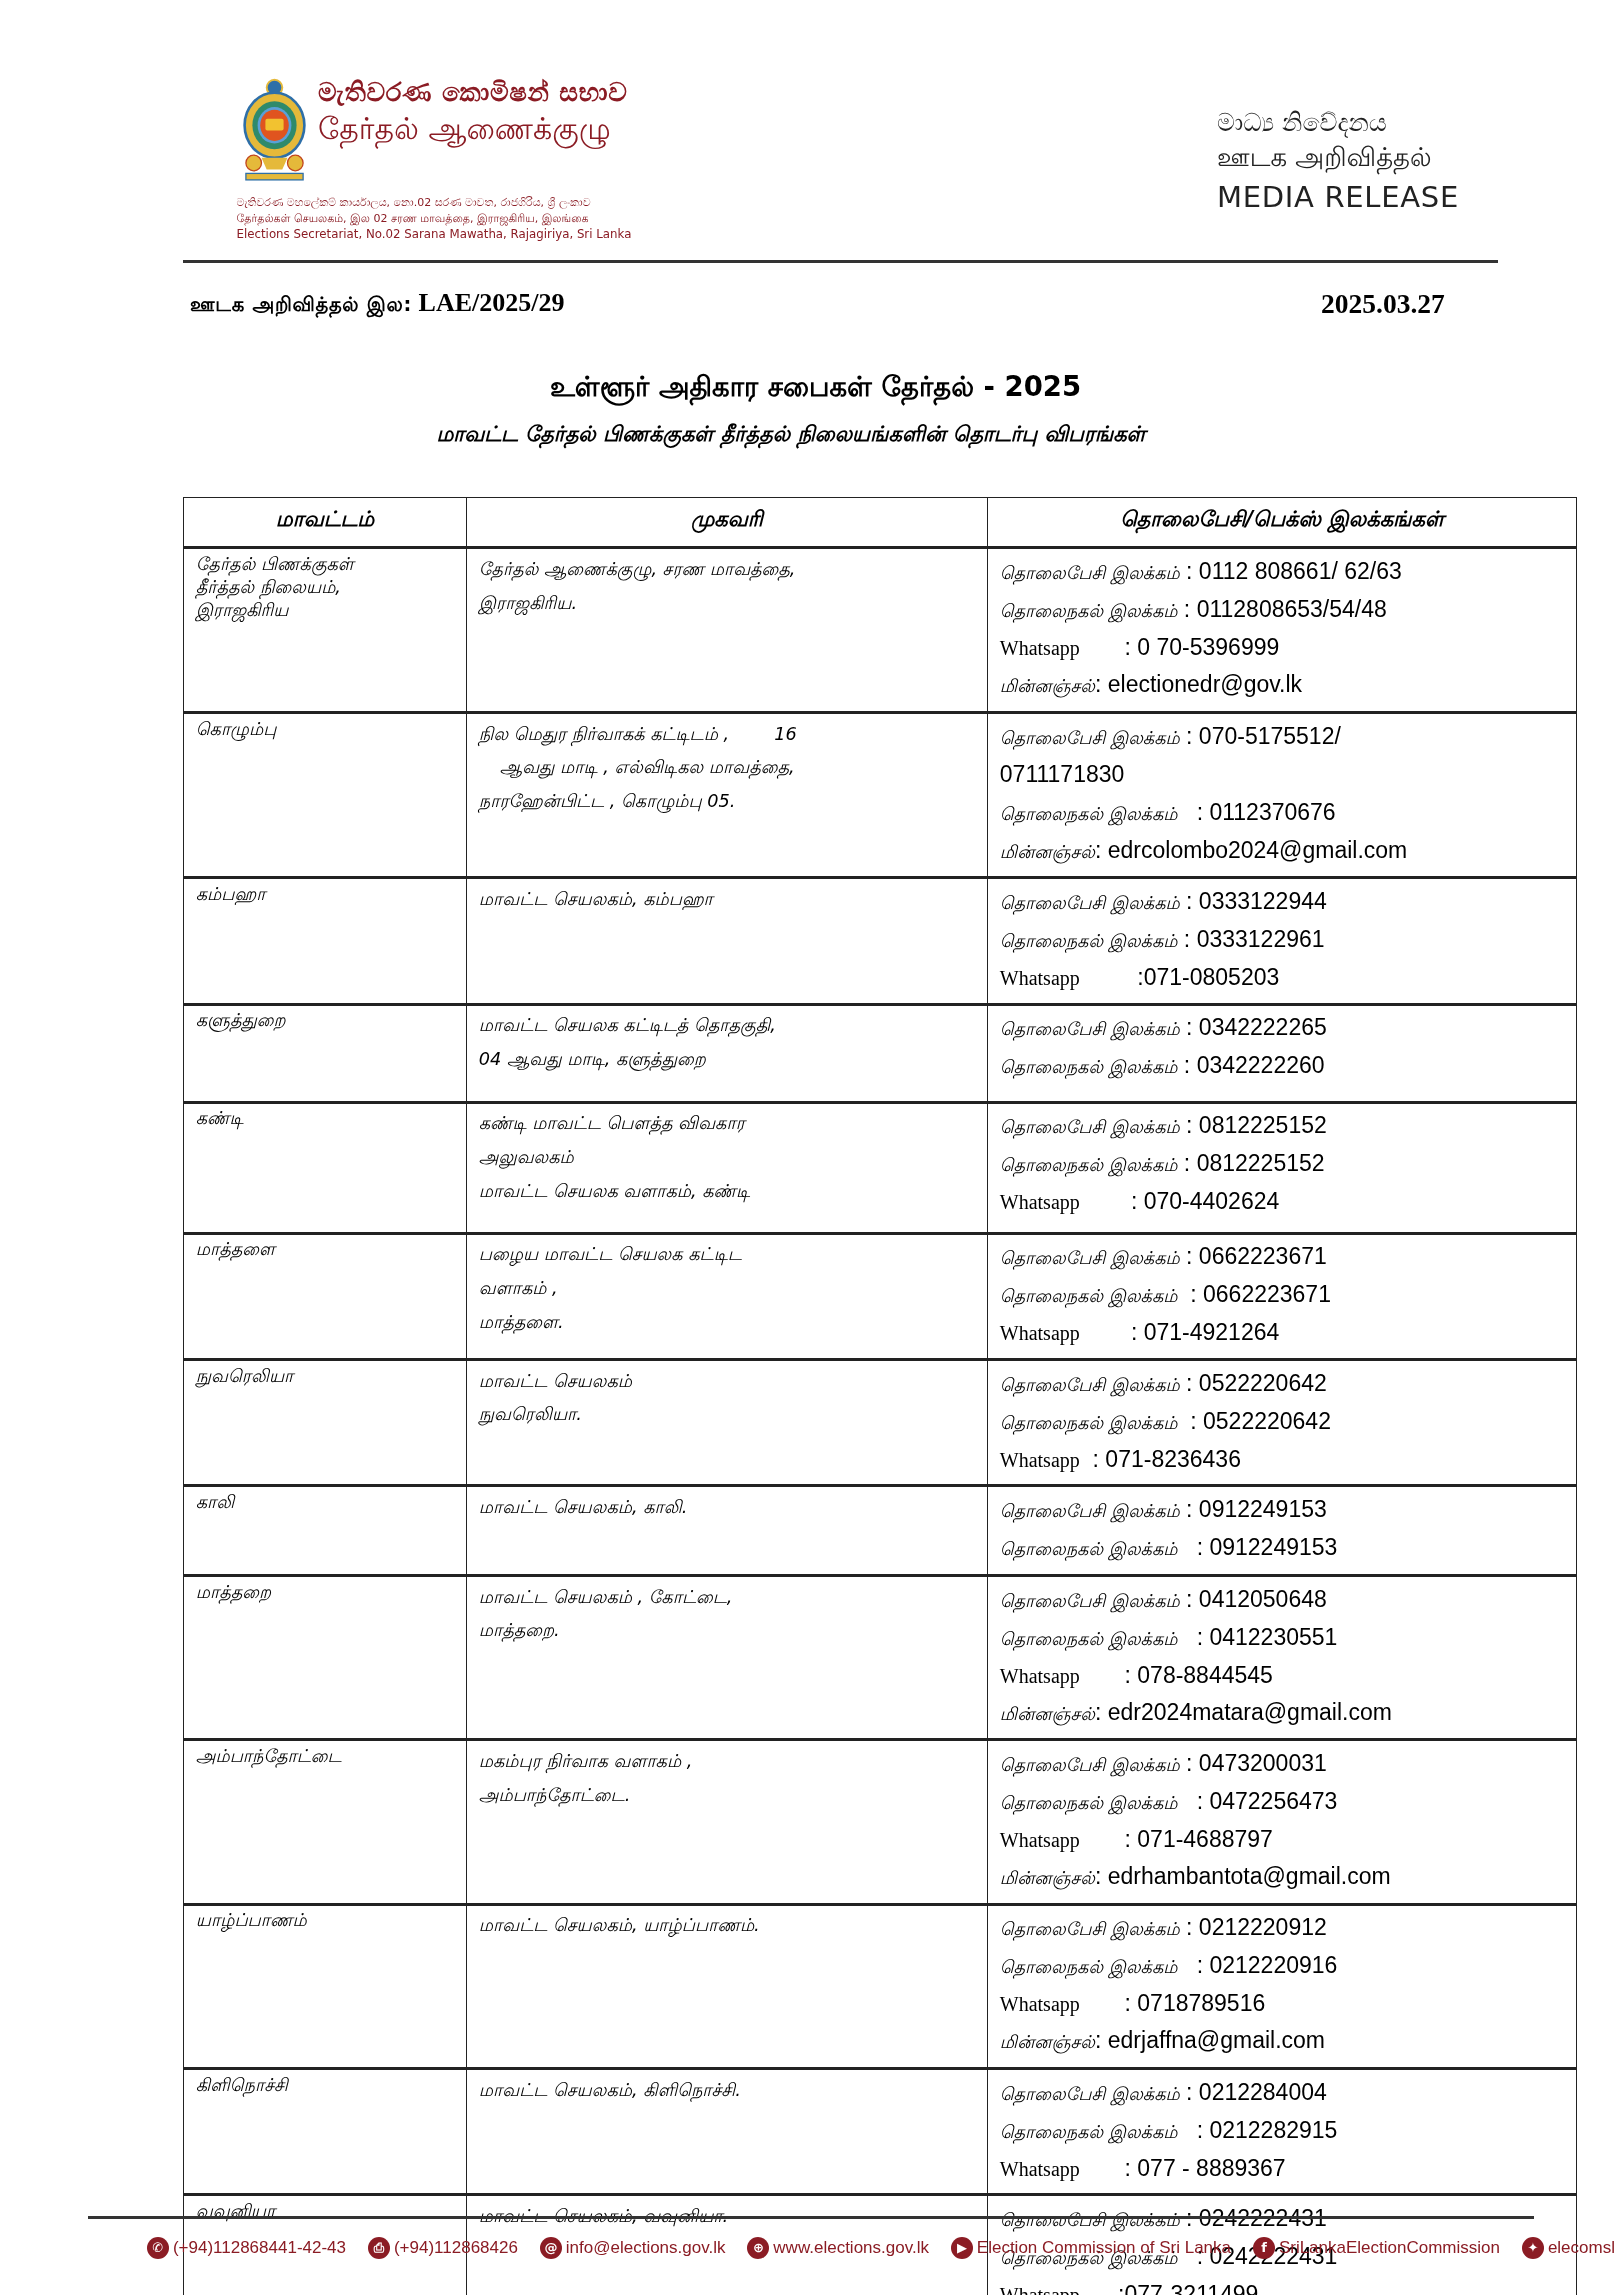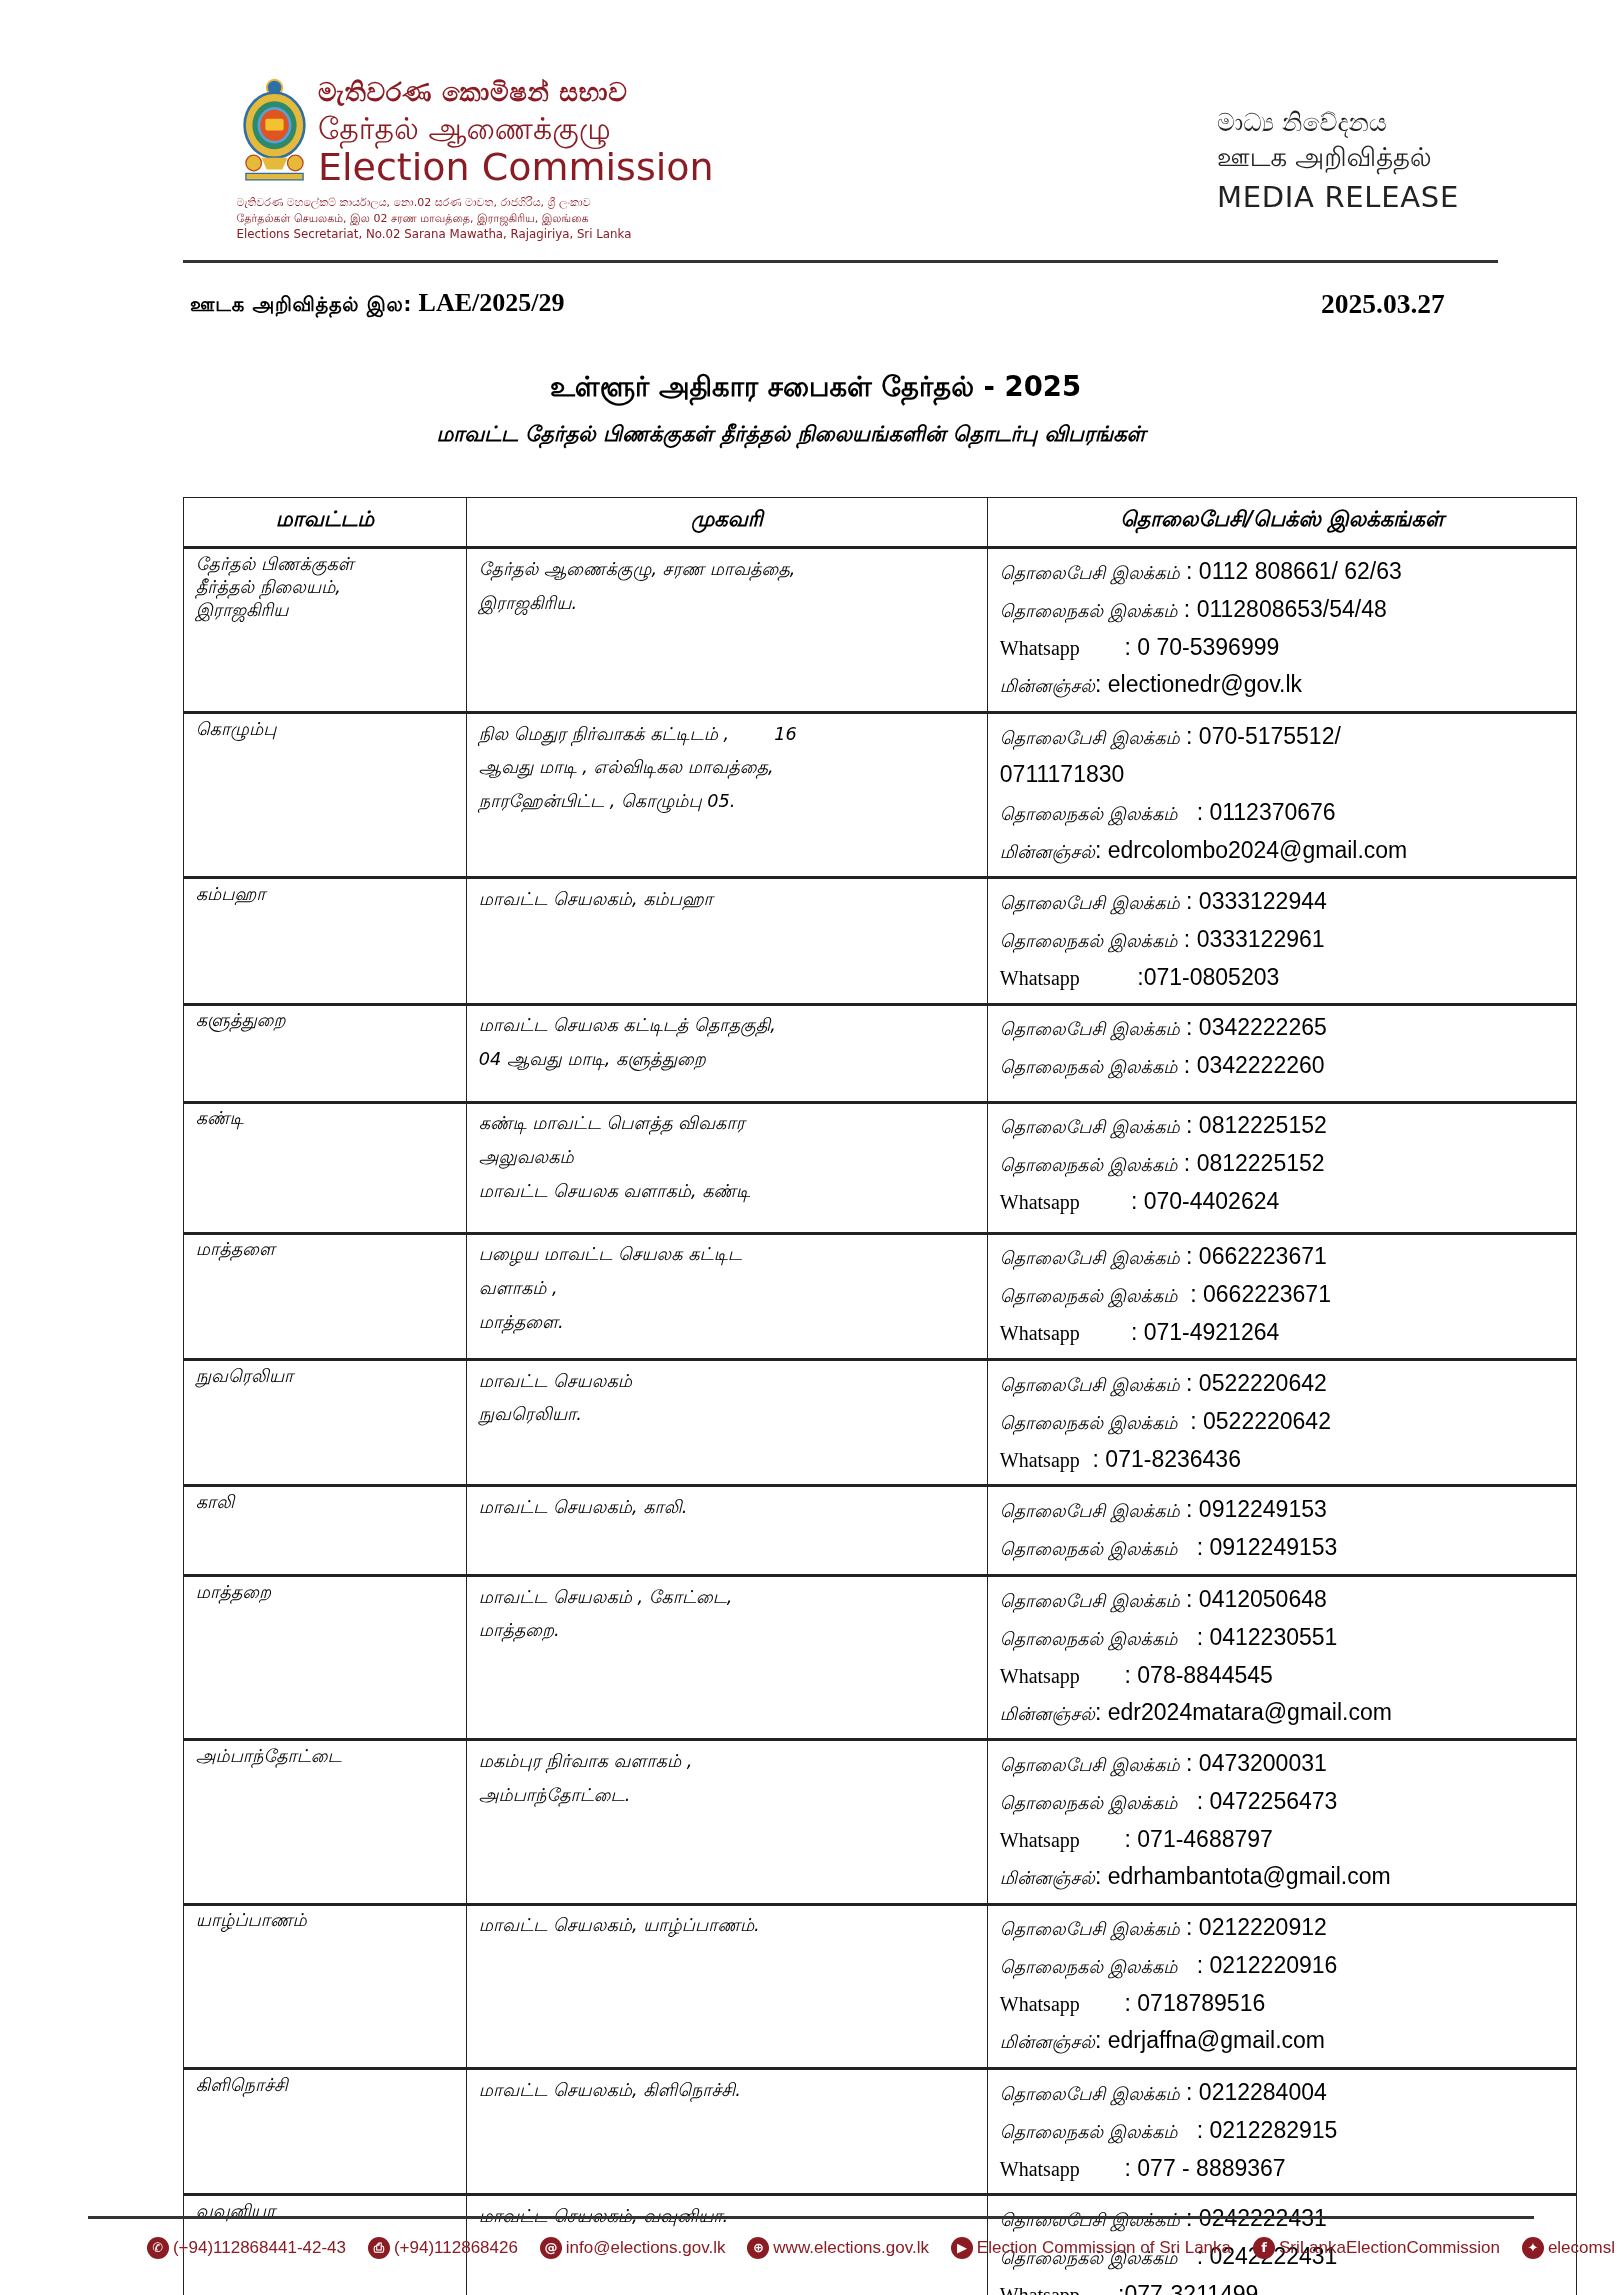--- a/index.html
+++ b/index.html
@@ -67,21 +67,20 @@
     <ellipse cx="50" cy="72" rx="26" ry="28" fill="#5aa0d8"></ellipse>
     <ellipse cx="50" cy="72" rx="22" ry="24" fill="#e0541f"></ellipse>
     <rect x="36" y="62" width="28" height="18" rx="3" fill="#f2c230"></rect>
     <circle cx="18" cy="130" r="12" fill="#e5b93a" stroke="#c2461c" stroke-width="2"></circle>
     <circle cx="82" cy="130" r="12" fill="#e5b93a" stroke="#c2461c" stroke-width="2"></circle>
     <path d="M30 122 L70 122 L62 140 L38 140 Z" fill="#e5b93a"></path>
     <rect x="6" y="146" width="88" height="10" fill="#e5b93a" stroke="#2e6fa8" stroke-width="2"></rect>
   </svg>
   <div id="brand-si" class="brand-line">මැතිවරණ කොමිෂන් සභාව</div>
   <div id="brand-ta" class="brand-line">தேர்தல் ஆணைக்குழு</div>
-  <div id="brand-en" class="brand-line">Election Commission</div>
   <div id="addr-si" class="addr-line">මැතිවරණ මහලේකම් කාර්යාලය, නො.02 සරණ මාවත, රාජගිරිය, ශ්‍රී ලංකාව</div>
   <div id="addr-ta" class="addr-line">தேர்தல்கள் செயலகம், இல 02 சரண மாவத்தை, இராஜகிரிய, இலங்கை</div>
   <div id="addr-en" class="addr-line">Elections Secretariat, No.02 Sarana Mawatha, Rajagiriya, Sri Lanka</div>
 </div>
 
 <div id="media-block" class="abs">
   <div id="media-si" class="media-line">මාධ්‍ය නිවේදනය</div>
   <div id="media-ta" class="media-line">ஊடக அறிவித்தல்</div>
   <div id="media-en" class="media-line">MEDIA RELEASE</div>
 </div>
@@ -127,21 +126,21 @@
           <div class="c-line"><span class="c-label en">Whatsapp</span><span class="c-val" style="white-space: pre;">       : </span><span class="c-val">0 70-5396999</span></div>
           <div class="c-line"><span class="c-label">மின்னஞ்சல்</span><span class="c-val" style="white-space: pre;">: </span><span class="c-val">electionedr@gov.lk</span></div>
         </td>
       </tr>
       <tr class="data-row" style="height: 144px;">
         <td class="district">
           <div>கொழும்பு</div>
         </td>
         <td class="address">
           <div style="white-space: pre;">நில மெதுர நிர்வாகக் கட்டிடம் ,        16</div>
-          <div style="white-space: pre;">ஆவது மாடி , எல்விடிகல மாவத்தை,</div>
+          <div style="white-space: pre; margin-left: 21px;">ஆவது மாடி , எல்விடிகல மாவத்தை,</div>
           <div style="white-space: pre;">நாரஹேன்பிட்ட , கொழும்பு 05.</div>
         </td>
         <td class="contact">
           <div class="c-line"><span class="c-label">தொலைபேசி இலக்கம்</span><span class="c-val" style="white-space: pre;"> : </span><span class="c-val">070-5175512/</span></div>
           <div class="c-line"><span class="c-label"></span><span class="c-val" style="white-space: pre;"></span><span class="c-val">0711171830</span></div>
           <div class="c-line"><span class="c-label">தொலைநகல் இலக்கம்</span><span class="c-val" style="white-space: pre;">   : </span><span class="c-val">0112370676</span></div>
           <div class="c-line"><span class="c-label">மின்னஞ்சல்</span><span class="c-val" style="white-space: pre;">: </span><span class="c-val">edrcolombo2024@gmail.com</span></div>
         </td>
       </tr>
       <tr class="data-row" style="height: 106px;">

